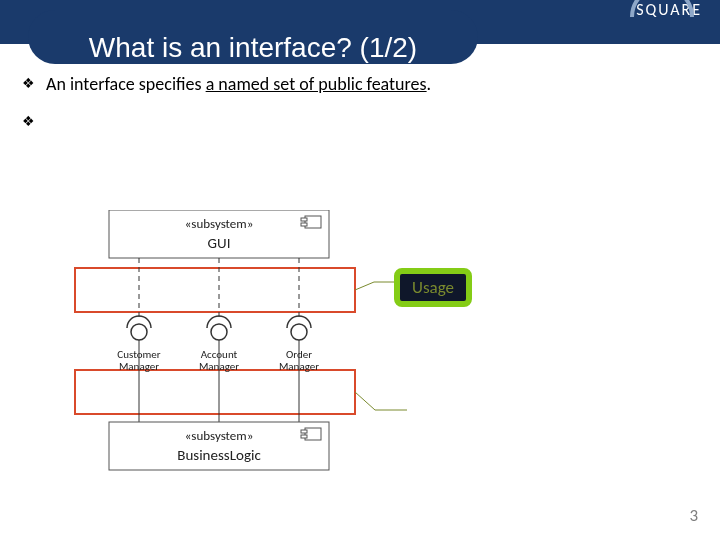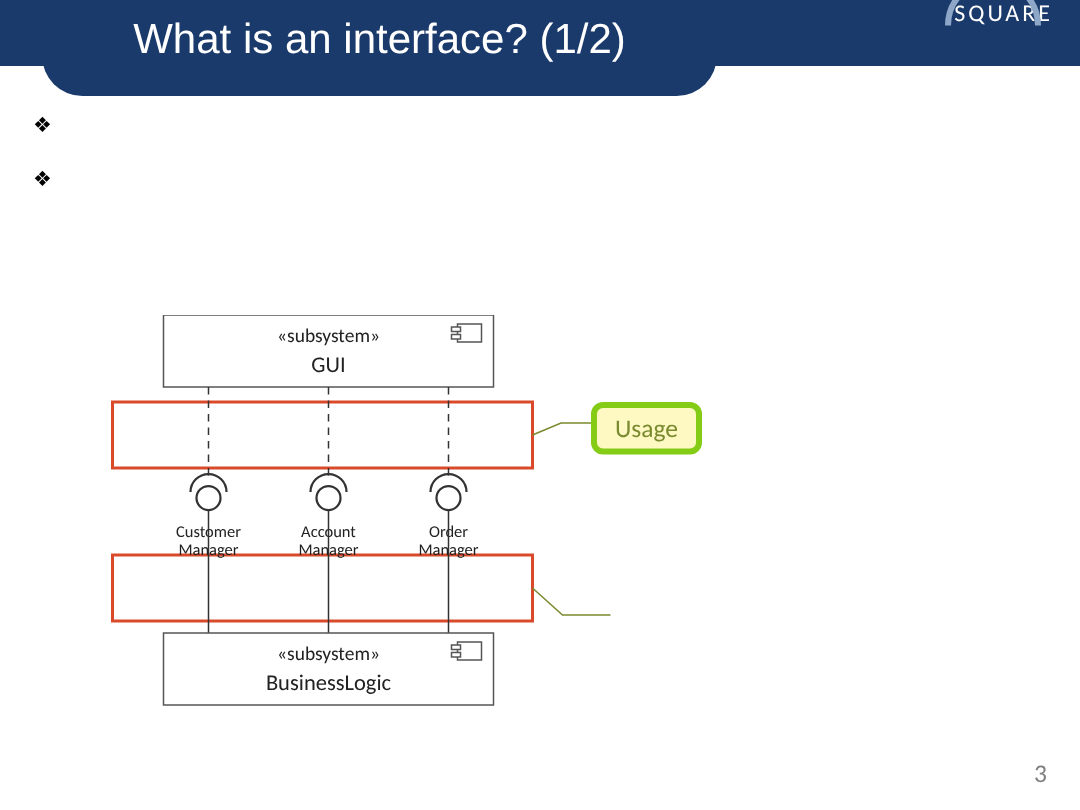--- a/index.html
+++ b/index.html
@@ -1,27 +1,27 @@
 <!DOCTYPE html>
 <html><head>
 <meta charset="utf-8">
 <style>
   * { margin:0; padding:0; box-sizing:border-box; }
   body { width:720px; height:540px; background:#fff; font-family:Calibri,Arial,sans-serif; position:relative; overflow:hidden; }
-  .header { background:#1a3a6b; color:#fff; width:450px; height:54px; border-radius:28px; position:absolute; left:28px; top:10px; display:flex; align-items:flex-start; justify-content:center; font-size:28px; font-family:"Malgun Gothic","Segoe UI",sans-serif; font-weight:300; }
+  .header { background:#1a3a6b; color:#fff; width:450px; height:54px; border-radius:28px; position:absolute; left:28px; top:10px; display:flex; align-items:flex-end; justify-content:center; font-size:28px; font-family:"Malgun Gothic","Segoe UI",sans-serif; font-weight:300; }
   .brand-wrap { position:absolute; right:18px; top:0; color:#fff; font-size:16px; letter-spacing:2px; }
   .brand-arc { position:absolute; right:5px; top:-18px; width:70px; height:70px; }
   
   .content { position:absolute; left:22px; top:72px; width:676px; }
   .bullet { display:flex; margin-bottom:14px; font-size:18px; line-height:1.35; }
   .bullet .mark { flex:0 0 24px; font-size:14px; padding-top:3px; }
   .underline { text-decoration:underline; }
   .diagram-wrap { position:absolute; left:69px; top:210px; width:560px; height:280px; }
   .diagram { position:absolute; left:0; top:0; }
-  .callout { padding:3px 12px; font-size:17px; color:#7a8a2e; border:4px solid #84cc16; border-radius:8px; background:#fef9c3; position:absolute; }
+  .callout { padding:3px 12px; font-size:17px; color:#7a8a2e; border:6px solid #84cc16; border-radius:8px; background:#0f172a; position:absolute; }
   .pagenum { position:absolute; right:22px; bottom:14px; color:#7f7f7f; font-size:17px; }
 </style>
 </head>
 <body>
 
 <svg width="720" height="70" style="position:absolute;left:0;top:0;z-index:0">
   <rect x="0" y="0" width="720" height="44" fill="#1a3a6b"></rect>
 </svg>
 
 <div class="header" style="z-index:2">
@@ -31,20 +31,23 @@
 <div class="brand-wrap" style="z-index:2">
   <svg class="brand-arc">
     <path d="M5 35 A30 30 0 0 1 65 35" stroke="#8ea7c8" stroke-width="4" fill="none"></path>
   </svg>
   <span>SQUARE</span>
 </div>
 
 <div class="content" style="z-index:2">
   <div class="bullet">
     <span class="mark">❖</span>
+    <span>
+      <span>An interface specifies </span><span class="underline">a named set of public features</span><span>.</span>
+    </span>
   </div>
   <div class="bullet">
     <span class="mark">❖</span>
   </div>
 </div>
 
 <div class="diagram-wrap">
   <svg class="diagram" width="560" height="290">
 
     <g>

